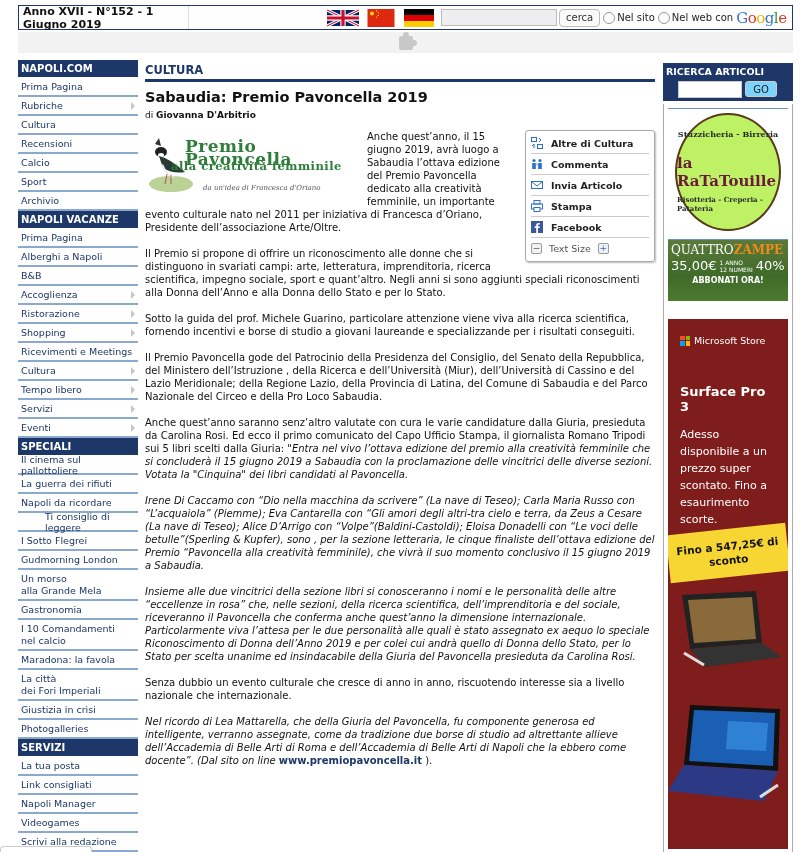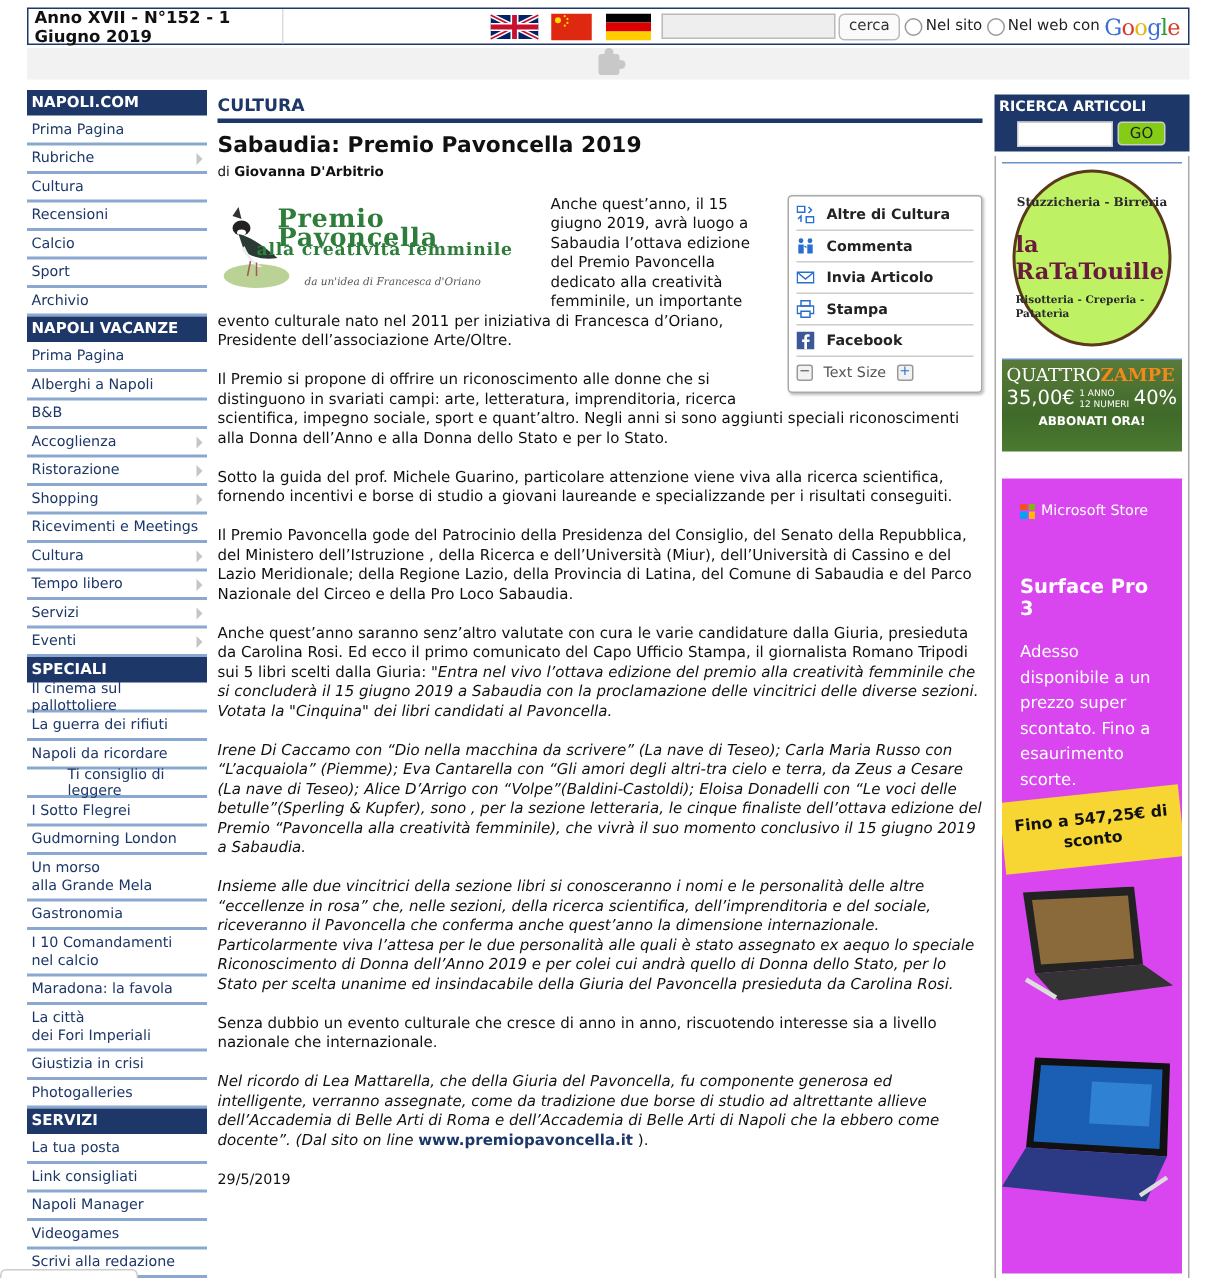--- a/index.html
+++ b/index.html
@@ -53,34 +53,34 @@
   .article p { margin-bottom: 13px; }
   .article i { font-style: italic; }
   .article a { color: #1d3768; font-weight: bold; text-decoration: none; }
   .date { margin-top: 13px; font-size: 9.5px; }
 
   
   .rightcol { position: absolute; left: 663px; top: 63px; width: 130px; }
   .rc-head { background: #1d3768; height: 38px; color: #fff; font-weight: bold; font-size: 9.5px; padding: 3px 3px; }
   .rc-search { display: flex; gap: 3px; margin-top: 4px; padding-left: 12px; }
   .rc-search input { width: 64px; height: 17px; border: 1px solid #ccc; }
-  .rc-go { width: 32px; height: 16px; background: #84cc16; border: 1px solid #ccc; border-radius: 3px; font-size: 10px; color: #222; display: flex; align-items: center; justify-content: center; font-family: "DejaVu Sans", sans-serif; }
+  .rc-go { width: 32px; height: 16px; background: #7dd3fc; border: 1px solid #ccc; border-radius: 3px; font-size: 10px; color: #222; display: flex; align-items: center; justify-content: center; font-family: "DejaVu Sans", sans-serif; }
   .rc-body { border: 1px solid #aaa; border-top: none; padding: 4px; height: 760px; margin-top: 3px; }
   .ad-rat { border-top: 1px solid #6a90c8; height: 126px; display: flex; justify-content: center; align-items: center; }
   .rat-circle { width: 106px; height: 118px; border-radius: 50%; background: #bef264; border: 2px solid #5a3a1a; display: flex; align-items: center; justify-content: center; flex-direction: column; position: relative; }
   .rat-top { font-family: "DejaVu Serif", serif; font-size: 8px; color: #2a2a2a; position: absolute; top: 14px; font-weight: bold; }
   .rat-mid { font-family: "DejaVu Serif", serif; font-size: 15px; color: #6a1a3a; font-weight: bold; }
   .rat-bot { font-family: "DejaVu Serif", serif; font-size: 7px; color: #2a2a2a; position: absolute; bottom: 16px; font-weight: bold; }
   .ad-qz { border-top: 1px solid #6a90c8; margin-top: 5px; height: 62px; background: linear-gradient(180deg, #5a7a3a 0%, #3f6a2a 60%, #4c7a30 100%); color: #fff; padding: 3px 3px; position: relative; }
   .qz-title { font-family: "DejaVu Serif", serif; font-size: 12px; }
   .qz-title span { color: #f08a1a; font-weight: bold; }
   .qz-price { font-size: 13px; margin-top: 1px; display: flex; align-items: flex-end; gap: 3px; }
   .qz-small { font-size: 6px; line-height: 7px; }
   .qz-cta { font-size: 8px; font-weight: bold; text-align: center; margin-top: 3px; }
-  .ad-ms { margin-top: 18px; background: #d946ef; height: 530px; color: #fff; padding: 16px 12px; position: relative; overflow: hidden; }
+  .ad-ms { margin-top: 18px; background: #7f1d1d; height: 530px; color: #fff; padding: 16px 12px; position: relative; overflow: hidden; }
   .ms-logo { display: flex; align-items: center; font-size: 9.5px; }
   .ms-sq { width: 10px; height: 10px; display: grid; grid-template-columns: 1fr 1fr; gap: 1px; margin-right: 4px; }
   .ms-sq i { display: block; }
   .ms-title { font-size: 13px; font-weight: bold; margin-top: 38px; }
   .ms-text { font-size: 11px; line-height: 17px; margin-top: 12px; }
   .ms-promo { position: absolute; left: 0; top: 210px; width: 120px; height: 48px; background: #f7d533; color: #111; font-weight: bold; font-size: 10.5px; text-align: center; transform: rotate(-6deg); padding-top: 10px; line-height: 14px; }
   .laptop1 { position: absolute; left: 8px; top: 272px; width: 110px; height: 80px; }
   .laptop2 { position: absolute; left: 0; top: 382px; width: 120px; height: 110px; }
 
   .bottom-tab { position: absolute; left: 0; top: 846px; width: 92px; height: 10px; border: 1px solid #ccc; border-bottom: none; border-radius: 4px 4px 0 0; background: #fff; }
@@ -332,21 +332,20 @@
 
     <p>Anche quest’anno, il 15 giugno 2019, avrà luogo a Sabaudia l’ottava edizione del Premio Pavoncella dedicato alla creatività femminile, un importante evento culturale nato nel 2011 per iniziativa di Francesca d’Oriano, Presidente dell’associazione Arte/Oltre.</p>
     <p>Il Premio si propone di offrire un riconoscimento alle donne che si distinguono in svariati campi: arte, letteratura, imprenditoria, ricerca scientifica, impegno sociale, sport e quant’altro. Negli anni si sono aggiunti speciali riconoscimenti alla Donna dell’Anno e alla Donna dello Stato e per lo Stato.</p>
     <p>Sotto la guida del prof. Michele Guarino, particolare attenzione viene viva alla ricerca scientifica, fornendo incentivi e borse di studio a giovani laureande e specializzande per i risultati conseguiti.</p>
     <p>Il Premio Pavoncella gode del Patrocinio della Presidenza del Consiglio, del Senato della Repubblica, del Ministero dell’Istruzione , della Ricerca e dell’Università (Miur), dell’Università di Cassino e del Lazio Meridionale; della Regione Lazio, della Provincia di Latina, del Comune di Sabaudia e del Parco Nazionale del Circeo e della Pro Loco Sabaudia.</p>
     <p><span>Anche quest’anno saranno senz’altro valutate con cura le varie candidature dalla Giuria, presieduta da Carolina Rosi. Ed ecco il primo comunicato del Capo Ufficio Stampa, il giornalista Romano Tripodi sui 5 libri scelti dalla Giuria: </span><i>"Entra nel vivo l’ottava edizione del premio alla creatività femminile che si concluderà il 15 giugno 2019 a Sabaudia con la proclamazione delle vincitrici delle diverse sezioni. Votata la "Cinquina" dei libri candidati al Pavoncella.</i></p>
     <p><i>Irene Di Caccamo con “Dio nella macchina da scrivere” (La nave di Teseo); Carla Maria Russo con “L’acquaiola” (Piemme); Eva Cantarella con “Gli amori degli altri-tra cielo e terra, da Zeus a Cesare (La nave di Teseo); Alice D’Arrigo con “Volpe”(Baldini-Castoldi); Eloisa Donadelli con “Le voci delle betulle”(Sperling &amp; Kupfer), sono , per la sezione letteraria, le cinque finaliste dell’ottava edizione del Premio “Pavoncella alla creatività femminile), che vivrà il suo momento conclusivo il 15 giugno 2019 a Sabaudia.</i></p>
     <p><i>Insieme alle due vincitrici della sezione libri si conosceranno i nomi e le personalità delle altre “eccellenze in rosa” che, nelle sezioni, della ricerca scientifica, dell’imprenditoria e del sociale, riceveranno il Pavoncella che conferma anche quest’anno la dimensione internazionale. Particolarmente viva l’attesa per le due personalità alle quali è stato assegnato ex aequo lo speciale Riconoscimento di Donna dell’Anno 2019 e per colei cui andrà quello di Donna dello Stato, per lo Stato per scelta unanime ed insindacabile della Giuria del Pavoncella presieduta da Carolina Rosi.</i></p>
     <p>Senza dubbio un evento culturale che cresce di anno in anno, riscuotendo interesse sia a livello nazionale che internazionale.</p>
     <p><i>Nel ricordo di Lea Mattarella, che della Giuria del Pavoncella, fu componente generosa ed intelligente, verranno assegnate, come da tradizione due borse di studio ad altrettante allieve dell’Accademia di Belle Arti di Roma e dell’Accademia di Belle Arti di Napoli che la ebbero come docente”. (Dal sito on line </i><a>www.premiopavoncella.it</a><span> ).</span></p>
-    <div class="date">29/5/2019</div>
   </div>
 </div>
 
 <aside class="rightcol">
   <div class="rc-head">
     <div>RICERCA ARTICOLI</div>
     <div class="rc-search">
       <input value="" style="">
       <button class="rc-go">GO</button>
     </div>

